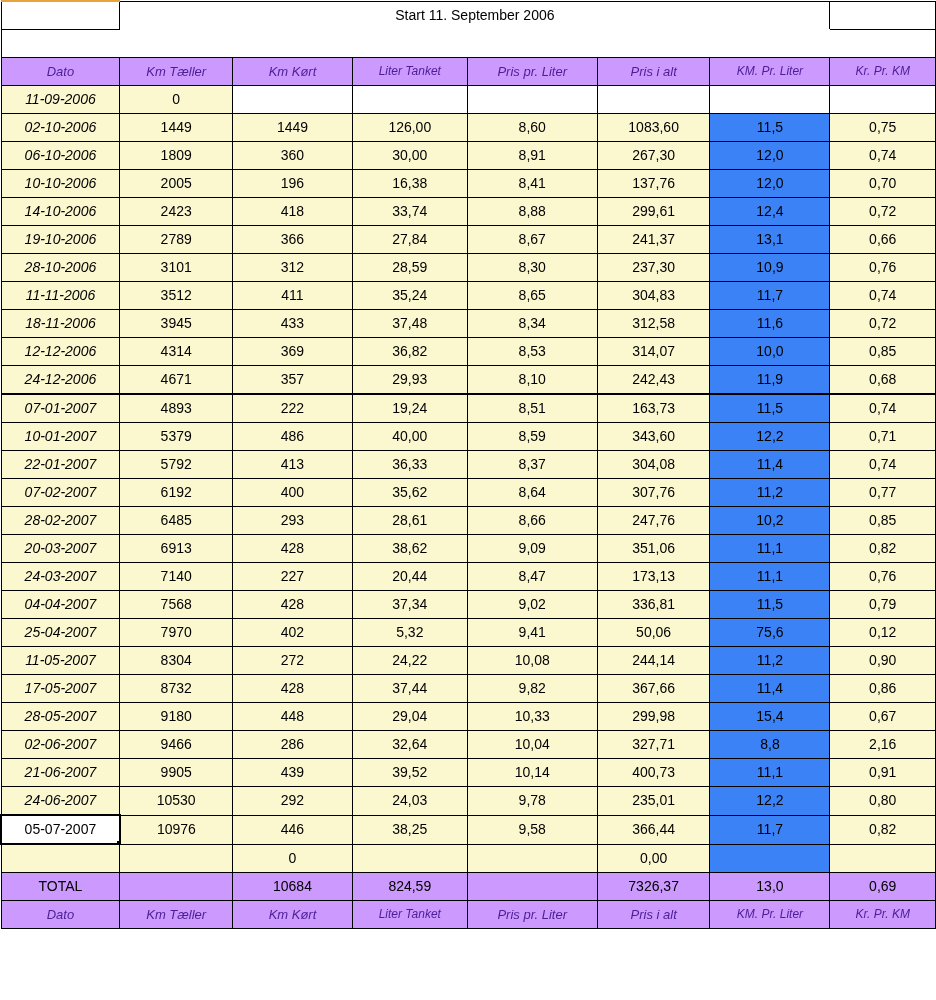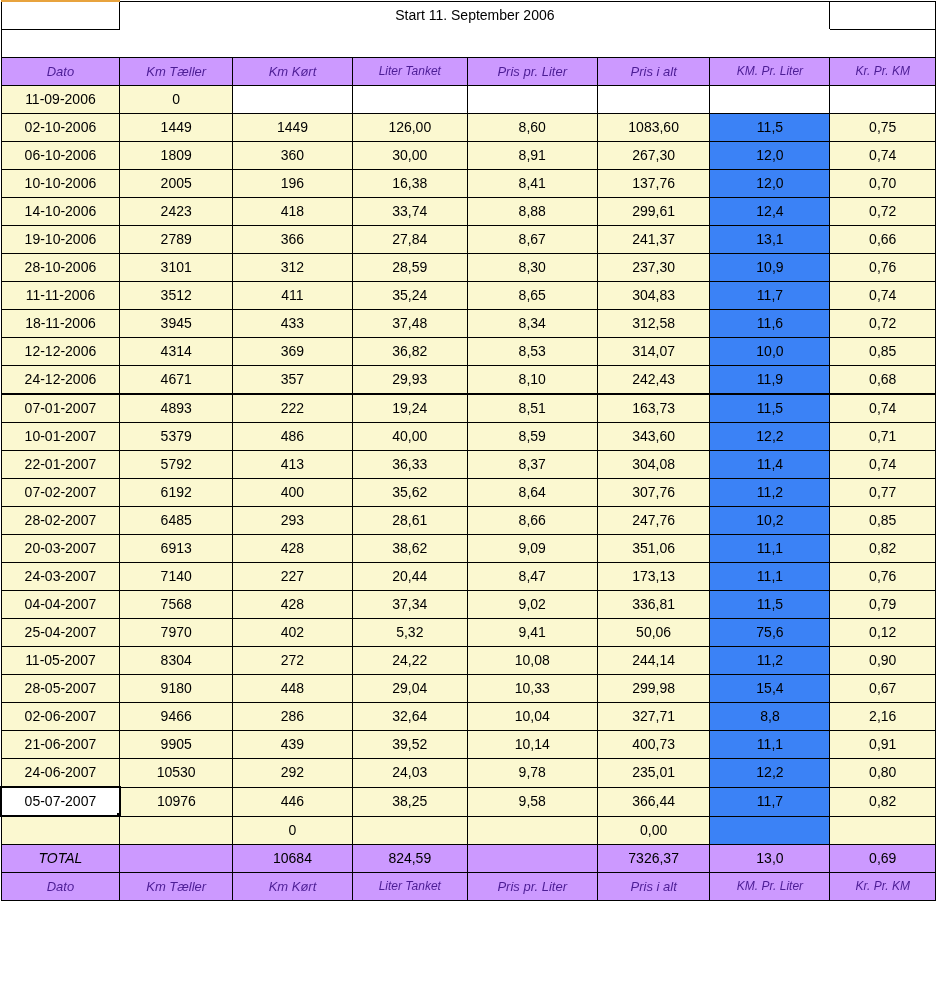--- a/index.html
+++ b/index.html
@@ -72,29 +72,29 @@
   .hdr td.small {
     font-size: 12px;
   }
   .hdr td.med {
     font-size: 13px;
   }
   
   td.yellow { background: #fbf8d0; }
   td.white  { background: #ffffff; }
   td.cyan   { background: #3b82f6; }
-  td.date { font-size: 14px; }
+  td.date { font-size: 14px; font-style: italic; }
   .total-row td {
     background: #cc99ff;
     font-weight: bold;
     font-size: 14px;
     height: 29px;
     line-height: 29px;
   }
-  .total-row td.label { font-style: italic; }
+  .total-row td.label { }
   .thick-bottom td { border-bottom: 2px solid #000000 !important; }
   .sel-cell {
     position: relative;
     background: #ffffff;
     border: 2px solid #000000 !important;
   }
   .sel-handle {
     position: absolute;
     right: -3px;
     bottom: -3px;
@@ -365,20 +365,30 @@
         <td class="yellow date">11-05-2007</td>
         <td class="yellow">8304</td>
         <td class="yellow">272</td>
         <td class="yellow">24,22</td>
         <td class="yellow">10,08</td>
         <td class="yellow">244,14</td>
         <td class="cyan">11,2</td>
         <td class="yellow">0,90</td>
       </tr>
 
+      <tr>
+        <td class="yellow date">17-05-2007</td>
+        <td class="yellow">8732</td>
+        <td class="yellow">428</td>
+        <td class="yellow">37,44</td>
+        <td class="yellow">9,82</td>
+        <td class="yellow">367,66</td>
+        <td class="cyan">11,4</td>
+        <td class="yellow">0,86</td>
+      </tr>
 
       <tr>
         <td class="yellow date">28-05-2007</td>
         <td class="yellow">9180</td>
         <td class="yellow">448</td>
         <td class="yellow">29,04</td>
         <td class="yellow">10,33</td>
         <td class="yellow">299,98</td>
         <td class="cyan">15,4</td>
         <td class="yellow">0,67</td>

